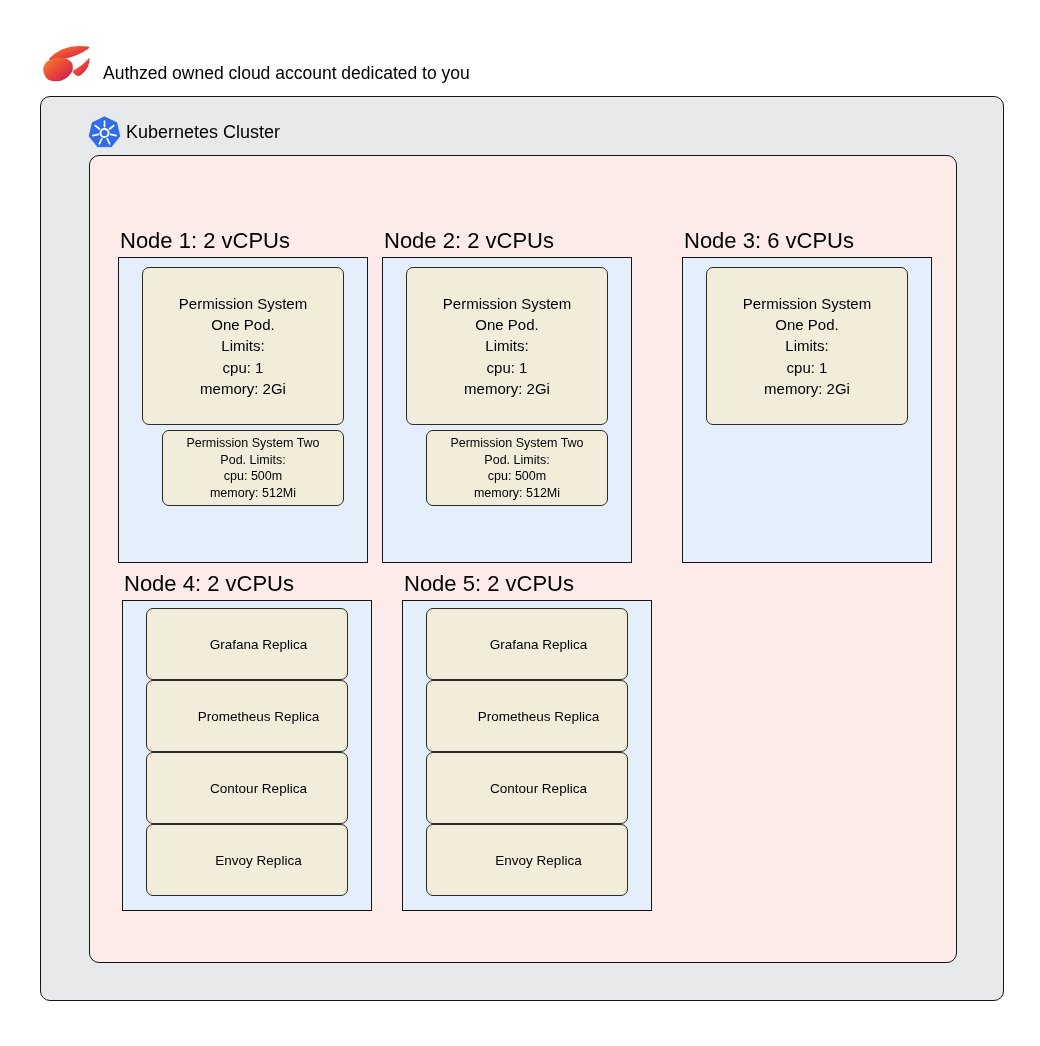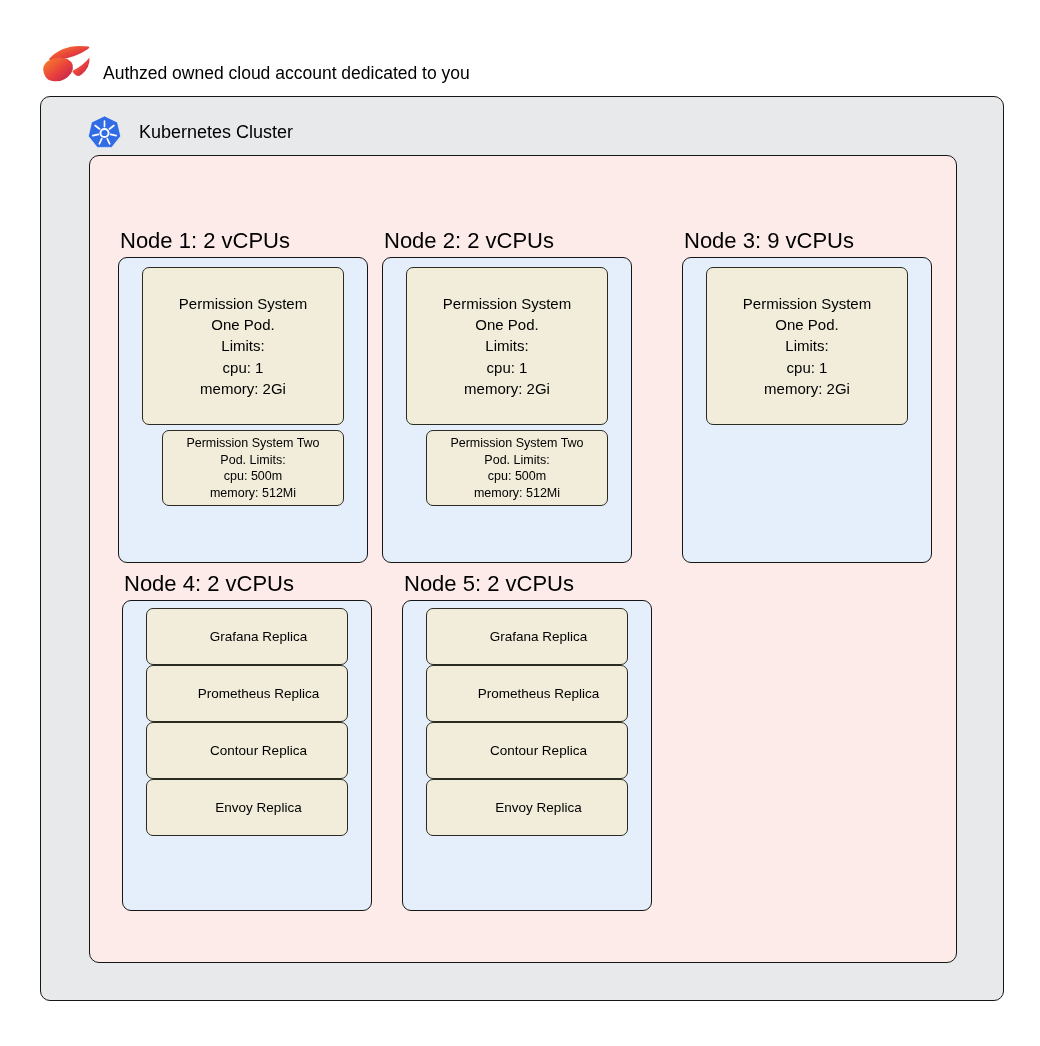--- a/index.html
+++ b/index.html
@@ -37,21 +37,21 @@
     background:#e7e9ea;
     border:1px solid #161616;
     border-radius:10px;
   }
   .cluster-header {
     position:absolute;
     left:46px;
     top:18px;
     display:flex;
     align-items:center;
-    gap:17px;
+    gap:4px;
   }
   .cluster-title { font-size:18px; }
 
   
   .cluster-box {
     position:absolute;
     left:48px;
     top:58px;
     width:866px;
     height:806px;
@@ -59,21 +59,21 @@
     border:1px solid #161616;
     border-radius:10px;
   }
 
   
   .node { position:absolute; width:250px; }
   .node-label { font-size:22px; margin:0 0 3px 2px; }
   .node-box {
     background:#e5effb;
     border:1px solid #161616;
-    border-radius:9px;
+    border-radius:0;
     box-sizing:border-box;
     padding:9px 23px 0;
   }
   .node-box.r1 { height:306px; }
   .node-box.r2 { height:311px; padding-top:7px; }
 
   #node1 { left:28px;  top:72px;  }
   #node2 { left:292px; top:72px;  }
   #node3 { left:592px; top:72px;  }
   #node4 { left:32px;  top:415px; }
@@ -86,21 +86,21 @@
     border-radius:7px;
     box-sizing:border-box;
     display:flex;
     align-items:center;
     justify-content:center;
     text-align:center;
     white-space:pre-line;
   }
   .pod-large   { height:158px; font-size:15px;   line-height:1.42; }
   .pod-small   { height:76px;  margin-top:5px; font-size:12.5px; line-height:1.32;margin-left:20px; }
-  .pod-replica { height:57px;  font-size:13.5px;padding-left:23px; }
+  .pod-replica { height:72px;  font-size:13.5px;padding-left:23px; }
 
   .icon { display:inline-flex; line-height:0; }
 </style>
 </head>
 <body>
 
 <div class="page">
 
   <div class="header">
     <span class="icon">
@@ -167,21 +167,21 @@
 cpu: 1
 memory: 2Gi</div>
           <div class="pod pod-small">Permission System Two
 Pod. Limits:
 cpu: 500m
 memory: 512Mi</div>
         </div>
       </div>
 
       <div class="node" id="node3">
-        <div class="node-label">Node 3: 9 vCPUs</div>
+        <div class="node-label">Node 3: 6 vCPUs</div>
         <div class="node-box r1">
           <div class="pod pod-large">Permission System
 One Pod.
 Limits:
 cpu: 1
 memory: 2Gi</div>
         </div>
       </div>
 
       <div class="node" id="node4">

